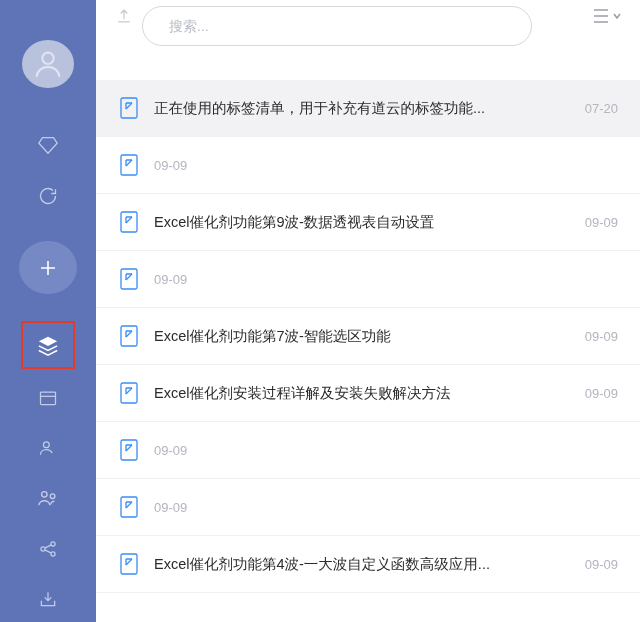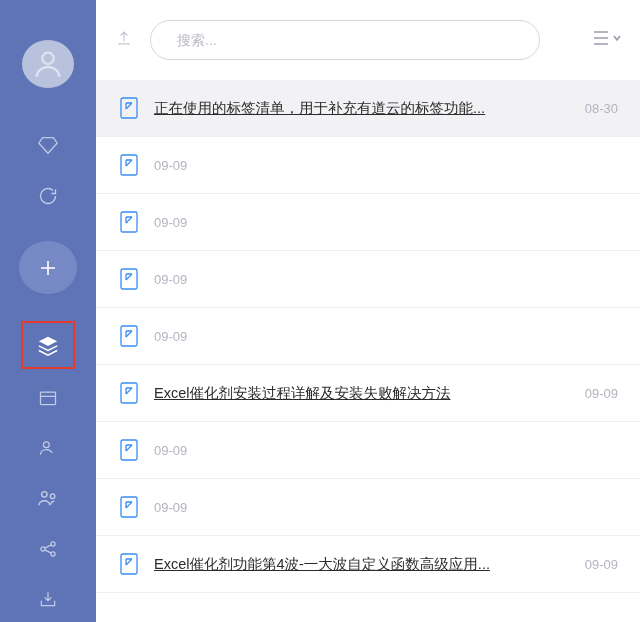--- a/index.html
+++ b/index.html
@@ -56,23 +56,23 @@
 }
 .main {
   flex: 1;
   height: 622px;
   display: flex;
   flex-direction: column;
 }
 .toolbar {
   height: 80px;
   display: flex;
-  align-items: center;
+  align-items: flex-start;
   padding: 6px 18px;
-  gap: 16px;
+  gap: 8px;
 }
 .upload-icon {
   color: #c3c6d0;
   cursor: pointer;
 }
 .search-box {
   flex: 1;
   max-width: 390px;
   height: 40px;
   border: 1px solid #d7d8de;
@@ -113,21 +113,20 @@
   height: 22px;
   flex-shrink: 0;
 }
 .item-title {
   flex: 1;
   font-size: 14.5px;
   color: #2b2b2b;
   white-space: nowrap;
   overflow: hidden;
   text-overflow: ellipsis;
-  text-decoration: underline;
 }
 .item-date {
   font-size: 13px;
   color: #b3b5bf;
   flex-shrink: 0;
 }
 </style>
 </head>
 <body>
 
@@ -226,52 +225,54 @@
   </div>
 
   <div class="list" id="list">
       <div class="item selected">
         <svg class="doc-icon" width="18" height="22" viewBox="0 0 18 22">
   <rect x="1" y="1" width="16" height="20" rx="1.5" fill="none" stroke="#398df3" stroke-width="1.3"></rect>
   <path d="M6 6 L12 6 M6 6 L6 12" stroke="#398df3" stroke-width="1.3" fill="none"></path>
   <path d="M12 6 L6 12" stroke="#398df3" stroke-width="1.3"></path>
 </svg>
         <span class="item-title">正在使用的标签清单，用于补充有道云的标签功能...</span>
-        <span class="item-date">08-30</span>
-      </div>
-      <div class="item">
-        <svg class="doc-icon" width="18" height="22" viewBox="0 0 18 22">
-  <rect x="1" y="1" width="16" height="20" rx="1.5" fill="none" stroke="#398df3" stroke-width="1.3"></rect>
-  <path d="M6 6 L12 6 M6 6 L6 12" stroke="#398df3" stroke-width="1.3" fill="none"></path>
-  <path d="M12 6 L6 12" stroke="#398df3" stroke-width="1.3"></path>
-</svg>
-        <span class="item-date">09-09</span>
-      </div>
-      <div class="item">
-        <svg class="doc-icon" width="18" height="22" viewBox="0 0 18 22">
-  <rect x="1" y="1" width="16" height="20" rx="1.5" fill="none" stroke="#398df3" stroke-width="1.3"></rect>
-  <path d="M6 6 L12 6 M6 6 L6 12" stroke="#398df3" stroke-width="1.3" fill="none"></path>
-  <path d="M12 6 L6 12" stroke="#398df3" stroke-width="1.3"></path>
-</svg>
-        <span class="item-date">09-09</span>
-      </div>
-      <div class="item">
-        <svg class="doc-icon" width="18" height="22" viewBox="0 0 18 22">
-  <rect x="1" y="1" width="16" height="20" rx="1.5" fill="none" stroke="#398df3" stroke-width="1.3"></rect>
-  <path d="M6 6 L12 6 M6 6 L6 12" stroke="#398df3" stroke-width="1.3" fill="none"></path>
-  <path d="M12 6 L6 12" stroke="#398df3" stroke-width="1.3"></path>
-</svg>
-        <span class="item-date">09-09</span>
-      </div>
-      <div class="item">
-        <svg class="doc-icon" width="18" height="22" viewBox="0 0 18 22">
-  <rect x="1" y="1" width="16" height="20" rx="1.5" fill="none" stroke="#398df3" stroke-width="1.3"></rect>
-  <path d="M6 6 L12 6 M6 6 L6 12" stroke="#398df3" stroke-width="1.3" fill="none"></path>
-  <path d="M12 6 L6 12" stroke="#398df3" stroke-width="1.3"></path>
-</svg>
+        <span class="item-date">07-20</span>
+      </div>
+      <div class="item">
+        <svg class="doc-icon" width="18" height="22" viewBox="0 0 18 22">
+  <rect x="1" y="1" width="16" height="20" rx="1.5" fill="none" stroke="#398df3" stroke-width="1.3"></rect>
+  <path d="M6 6 L12 6 M6 6 L6 12" stroke="#398df3" stroke-width="1.3" fill="none"></path>
+  <path d="M12 6 L6 12" stroke="#398df3" stroke-width="1.3"></path>
+</svg>
+        <span class="item-date">09-09</span>
+      </div>
+      <div class="item">
+        <svg class="doc-icon" width="18" height="22" viewBox="0 0 18 22">
+  <rect x="1" y="1" width="16" height="20" rx="1.5" fill="none" stroke="#398df3" stroke-width="1.3"></rect>
+  <path d="M6 6 L12 6 M6 6 L6 12" stroke="#398df3" stroke-width="1.3" fill="none"></path>
+  <path d="M12 6 L6 12" stroke="#398df3" stroke-width="1.3"></path>
+</svg>
+        <span class="item-title">Excel催化剂功能第9波-数据透视表自动设置</span>
+        <span class="item-date">09-09</span>
+      </div>
+      <div class="item">
+        <svg class="doc-icon" width="18" height="22" viewBox="0 0 18 22">
+  <rect x="1" y="1" width="16" height="20" rx="1.5" fill="none" stroke="#398df3" stroke-width="1.3"></rect>
+  <path d="M6 6 L12 6 M6 6 L6 12" stroke="#398df3" stroke-width="1.3" fill="none"></path>
+  <path d="M12 6 L6 12" stroke="#398df3" stroke-width="1.3"></path>
+</svg>
+        <span class="item-date">09-09</span>
+      </div>
+      <div class="item">
+        <svg class="doc-icon" width="18" height="22" viewBox="0 0 18 22">
+  <rect x="1" y="1" width="16" height="20" rx="1.5" fill="none" stroke="#398df3" stroke-width="1.3"></rect>
+  <path d="M6 6 L12 6 M6 6 L6 12" stroke="#398df3" stroke-width="1.3" fill="none"></path>
+  <path d="M12 6 L6 12" stroke="#398df3" stroke-width="1.3"></path>
+</svg>
+        <span class="item-title">Excel催化剂功能第7波-智能选区功能</span>
         <span class="item-date">09-09</span>
       </div>
       <div class="item">
         <svg class="doc-icon" width="18" height="22" viewBox="0 0 18 22">
   <rect x="1" y="1" width="16" height="20" rx="1.5" fill="none" stroke="#398df3" stroke-width="1.3"></rect>
   <path d="M6 6 L12 6 M6 6 L6 12" stroke="#398df3" stroke-width="1.3" fill="none"></path>
   <path d="M12 6 L6 12" stroke="#398df3" stroke-width="1.3"></path>
 </svg>
         <span class="item-title">Excel催化剂安装过程详解及安装失败解决方法</span>
         <span class="item-date">09-09</span>

